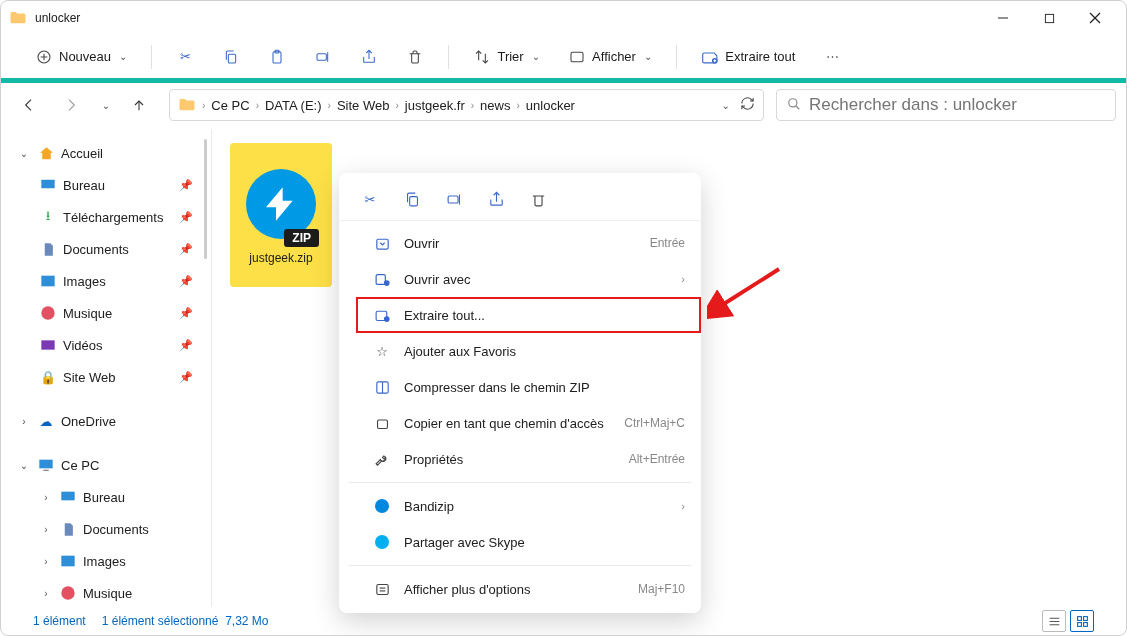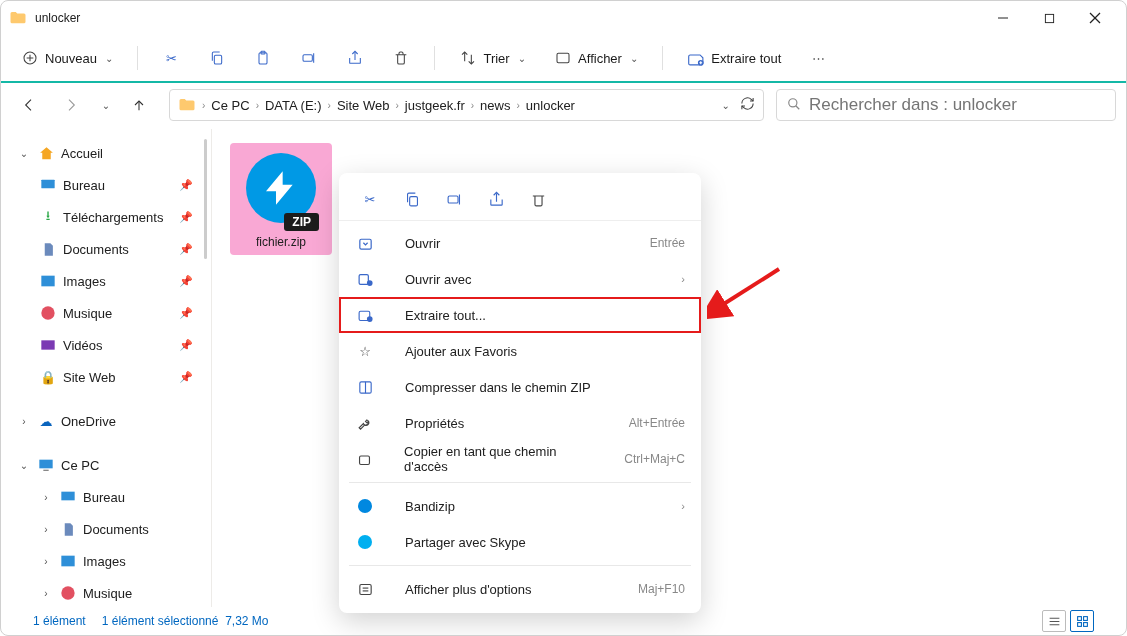--- a/index.html
+++ b/index.html
@@ -6,21 +6,21 @@
     body { width: 1127px; height: 636px; background: #fff; position: relative; overflow: hidden; font-size: 13px; color: #202020; border: 1px solid #d0d0d0; border-radius: 8px; }
 
     
     .titlebar { height: 34px; display: flex; align-items: center; padding: 0 8px; }
     .titlebar .folder-glyph { width: 18px; height: 18px; margin-right: 8px; }
     .titlebar-title { font-size: 12px; }
     .win-controls { margin-left: auto; display: flex; }
     .win-controls .wc { width: 46px; height: 32px; display: flex; align-items: center; justify-content: center; cursor: pointer; }
 
     
-    .toolbar { height: 48px; display: flex; align-items: center; padding: 0 10px; border-bottom: 2px solid #14b8a6; gap: 8px; }
+    .toolbar { height: 48px; display: flex; align-items: center; padding: 0 24px; border-bottom: 5px solid #14b8a6; gap: 8px; }
     .tb-btn { height: 34px; padding: 0 10px; display: flex; align-items: center; gap: 6px; border-radius: 4px; cursor: pointer; color: #1a1a1a; }
     .tb-btn.iconly { padding: 0 10px; }
     .tb-sep { width: 1px; height: 24px; background: #e0e0e0; margin: 0 6px; }
     .tb-icon { display: inline-flex; width: 18px; height: 18px; align-items: center; justify-content: center; color: #3a68c9; }
     .tb-icon.dark { color: #444; }
     .chev { color: #555; font-size: 10px; margin-left: 2px; }
 
     
     .navbar { height: 44px; display: flex; align-items: center; padding: 0 10px; gap: 6px; }
     .nav-arrow { width: 36px; height: 32px; display: flex; align-items: center; justify-content: center; cursor: pointer; color: #333; border-radius: 4px; }
@@ -36,31 +36,31 @@
     .sidebar { width: 210px; padding: 8px 4px; overflow: hidden; position: relative; }
     .sidebar::after { content: ""; position: absolute; right: 4px; top: 10px; width: 3px; height: 120px; background: #ccc; border-radius: 2px; }
     .side-item { height: 32px; display: flex; align-items: center; padding-left: 12px; gap: 6px; cursor: pointer; border-radius: 4px; }
     .side-item.child { padding-left: 34px; }
     .side-item .pin { margin-left: auto; margin-right: 14px; color: #888; font-size: 11px; }
     .side-exp { color: #555; font-size: 10px; width: 14px; text-align: center; }
     .side-gap { height: 12px; }
     .side-ico { width: 18px; height: 18px; display: inline-flex; align-items: center; justify-content: center; }
 
     .content { flex: 1; padding: 14px 18px; position: relative; border-left: 1px solid #edebe8; }
-    .file-item { width: 102px; display: flex; flex-direction: column; align-items: center; gap: 6px; cursor: pointer; padding: 6px; border-radius: 4px; background: #f9a8d4; }
+    .file-item { width: 102px; display: flex; flex-direction: column; align-items: center; gap: 6px; cursor: pointer; padding: 22px; border-radius: 4px; background: #fde047; }
     .file-thumb { width: 80px; height: 80px; position: relative; }
     .zip-circle { width: 70px; height: 70px; background: #0099e5; border-radius: 50%; position: absolute; top: 4px; left: 5px; display: flex; align-items: center; justify-content: center; }
     .zip-badge { position: absolute; bottom: -2px; right: 2px; background: #1c1c1c; color: #fff; font-weight: bold; font-size: 12px; padding: 2px 8px; border-radius: 3px; }
     .file-label { font-size: 12px; }
 
     
     .ctx-menu { position: absolute; top: 172px; left: 338px; width: 362px; background: #fff; border-radius: 8px; box-shadow: 0 8px 28px rgba(0,0,0,0.18); padding: 6px 0; z-index: 50; }
     .ctx-toolbar { height: 42px; display: flex; align-items: center; gap: 8px; padding: 0 14px; border-bottom: 1px solid #eee; margin-bottom: 4px; }
     .ctx-toolbar .ctx-ico { width: 34px; height: 34px; display: flex; align-items: center; justify-content: center; color: #3a68c9; border-radius: 4px; cursor: pointer; }
-    .ctx-row { height: 36px; display: flex; align-items: center; padding: 0 16px; gap: 30px; cursor: pointer; position: relative; }
+    .ctx-row { height: 36px; display: flex; align-items: center; padding: 0 16px; gap: 12px; cursor: pointer; position: relative; margin-left: 17px; }
     .ctx-row .ci { width: 20px; height: 20px; display: inline-flex; align-items: center; justify-content: center; color: #3a68c9; }
     .ctx-row .ci.dark { color: #444; }
     .ctx-short { margin-left: auto; color: #888; font-size: 12px; }
     .ctx-chev { margin-left: auto; color: #888; font-size: 11px; }
     .ctx-sep { height: 1px; background: #e8e8e8; margin: 5px 10px; }
     .ctx-row.highlight { outline: 2px solid #e51b1b; outline-offset: -2px; border-radius: 0; }
 
     
     .red-arrow { position: absolute; top: 262px; left: 706px; z-index: 60; }
 
@@ -393,21 +393,21 @@
   <div class="content">
     <div class="file-item">
       <div class="file-thumb">
         <div class="zip-circle">
             <svg width="40" height="40" viewBox="0 0 24 24">
               <path fill="#fff" d="M13 2L3 14h6v8l10-12h-6z"></path>
             </svg>
           </div>
         <div class="zip-badge">ZIP</div>
       </div>
-      <span class="file-label">fichier.zip</span>
+      <span class="file-label">justgeek.zip</span>
     </div>
   </div>
 </div>
 
 <div class="watermark">JUSTGEEK</div>
 
 <div class="ctx-menu">
   <div class="ctx-toolbar">
     <div class="ctx-ico">✂</div>
     <div class="ctx-ico">
@@ -474,34 +474,34 @@
         <svg width="17" height="17" viewBox="0 0 24 24" fill="none" stroke="currentColor" stroke-width="1.6">
           <rect x="4" y="4" width="16" height="16" rx="2"></rect>
           <path d="M12 4v16"></path>
         </svg>
       </span>
       <span>Compresser dans le chemin ZIP</span>
     </div>
   <div class="ctx-row">
       <span class="ci dark">
         <svg width="17" height="17" viewBox="0 0 24 24" fill="none" stroke="currentColor" stroke-width="1.6">
+          <rect x="5" y="7" width="14" height="12" rx="2"></rect>
+        </svg>
+      </span>
+      <span>Copier en tant que chemin d'accès</span>
+      <span class="ctx-short">Ctrl+Maj+C</span>
+    </div>
+  <div class="ctx-row">
+      <span class="ci dark">
+        <svg width="17" height="17" viewBox="0 0 24 24" fill="none" stroke="currentColor" stroke-width="1.6">
           <path d="M14 7a4 4 0 11-5 5l-6 6 2 2 6-6a4 4 0 005-5l-2 2-2-2 2-2z"></path>
         </svg>
       </span>
       <span>Propriétés</span>
       <span class="ctx-short">Alt+Entrée</span>
-    </div>
-  <div class="ctx-row">
-      <span class="ci dark">
-        <svg width="17" height="17" viewBox="0 0 24 24" fill="none" stroke="currentColor" stroke-width="1.6">
-          <rect x="5" y="7" width="14" height="12" rx="2"></rect>
-        </svg>
-      </span>
-      <span>Copier en tant que chemin d'accès</span>
-      <span class="ctx-short">Ctrl+Maj+C</span>
     </div>
   <div class="ctx-sep"></div>
   <div class="ctx-row">
       <span class="ci">
         <svg width="17" height="17">
           <circle cx="8" cy="8" r="7" fill="#0088e0"></circle>
         </svg>
       </span>
       <span>Bandizip</span>
       <span class="ctx-chev">›</span>

